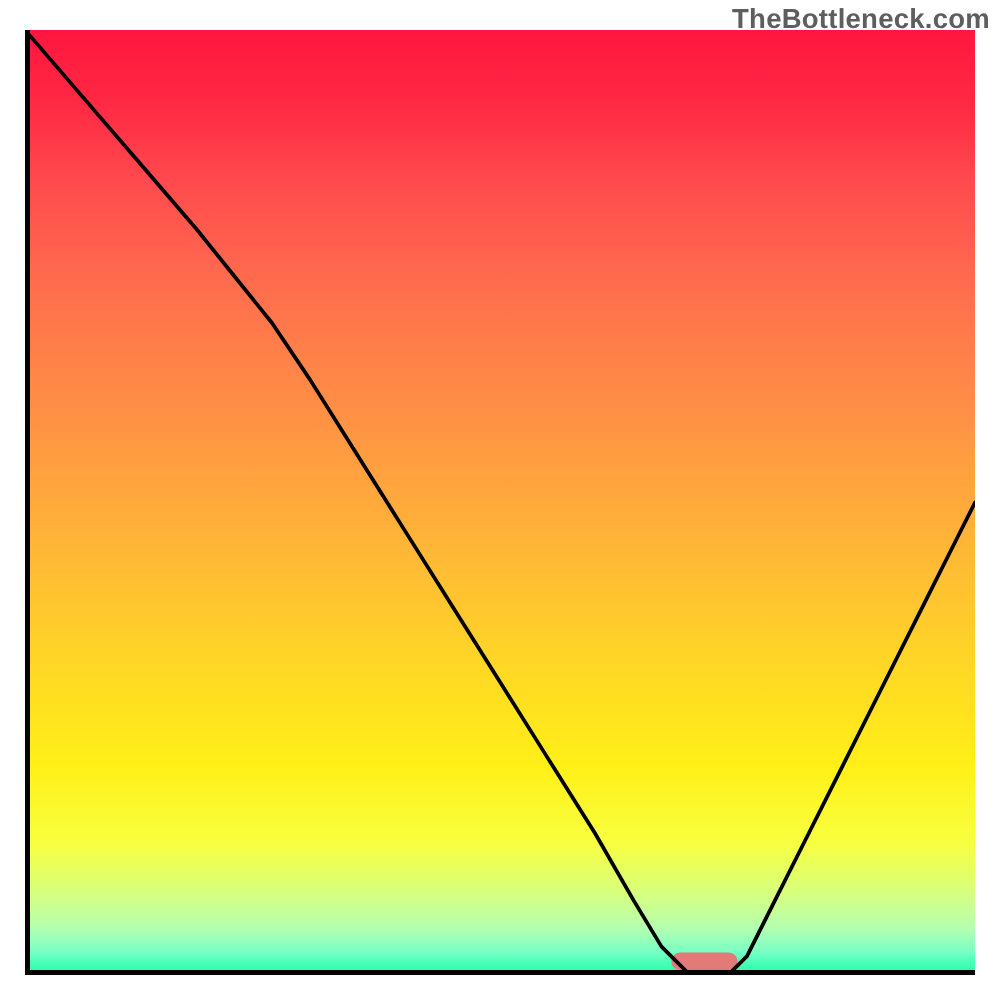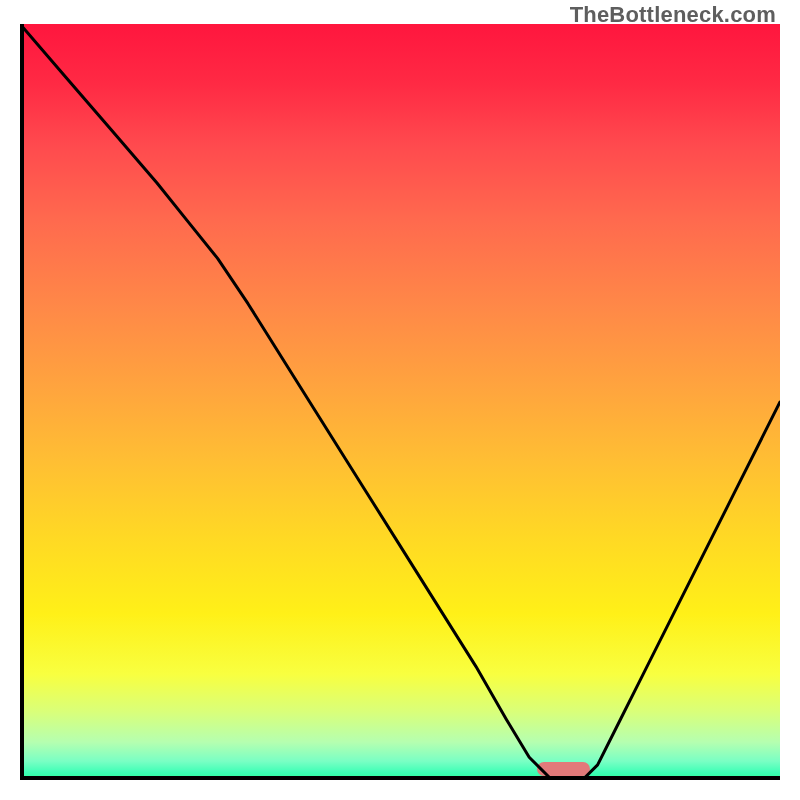--- a/index.html
+++ b/index.html
@@ -12,21 +12,21 @@
     overflow: hidden;
   }
   .container {
     position: relative;
     width: 800px;
     height: 800px;
   }
   .watermark {
     position: absolute;
     top: 2px;
-    right: 24px;
+    right: 8px;
     font-size: 22px;
     font-weight: 600;
     color: #5e5e5e;
     letter-spacing: 0.2px;
     z-index: 20;
   }
   .plot-frame {
     position: absolute;
     left: 20px;
     top: 24px;

